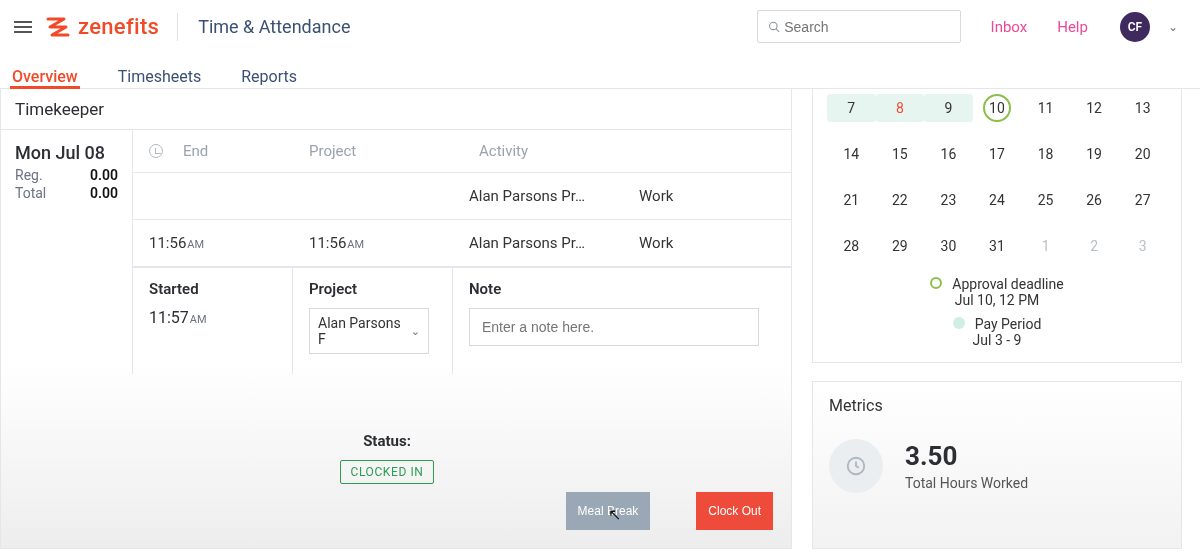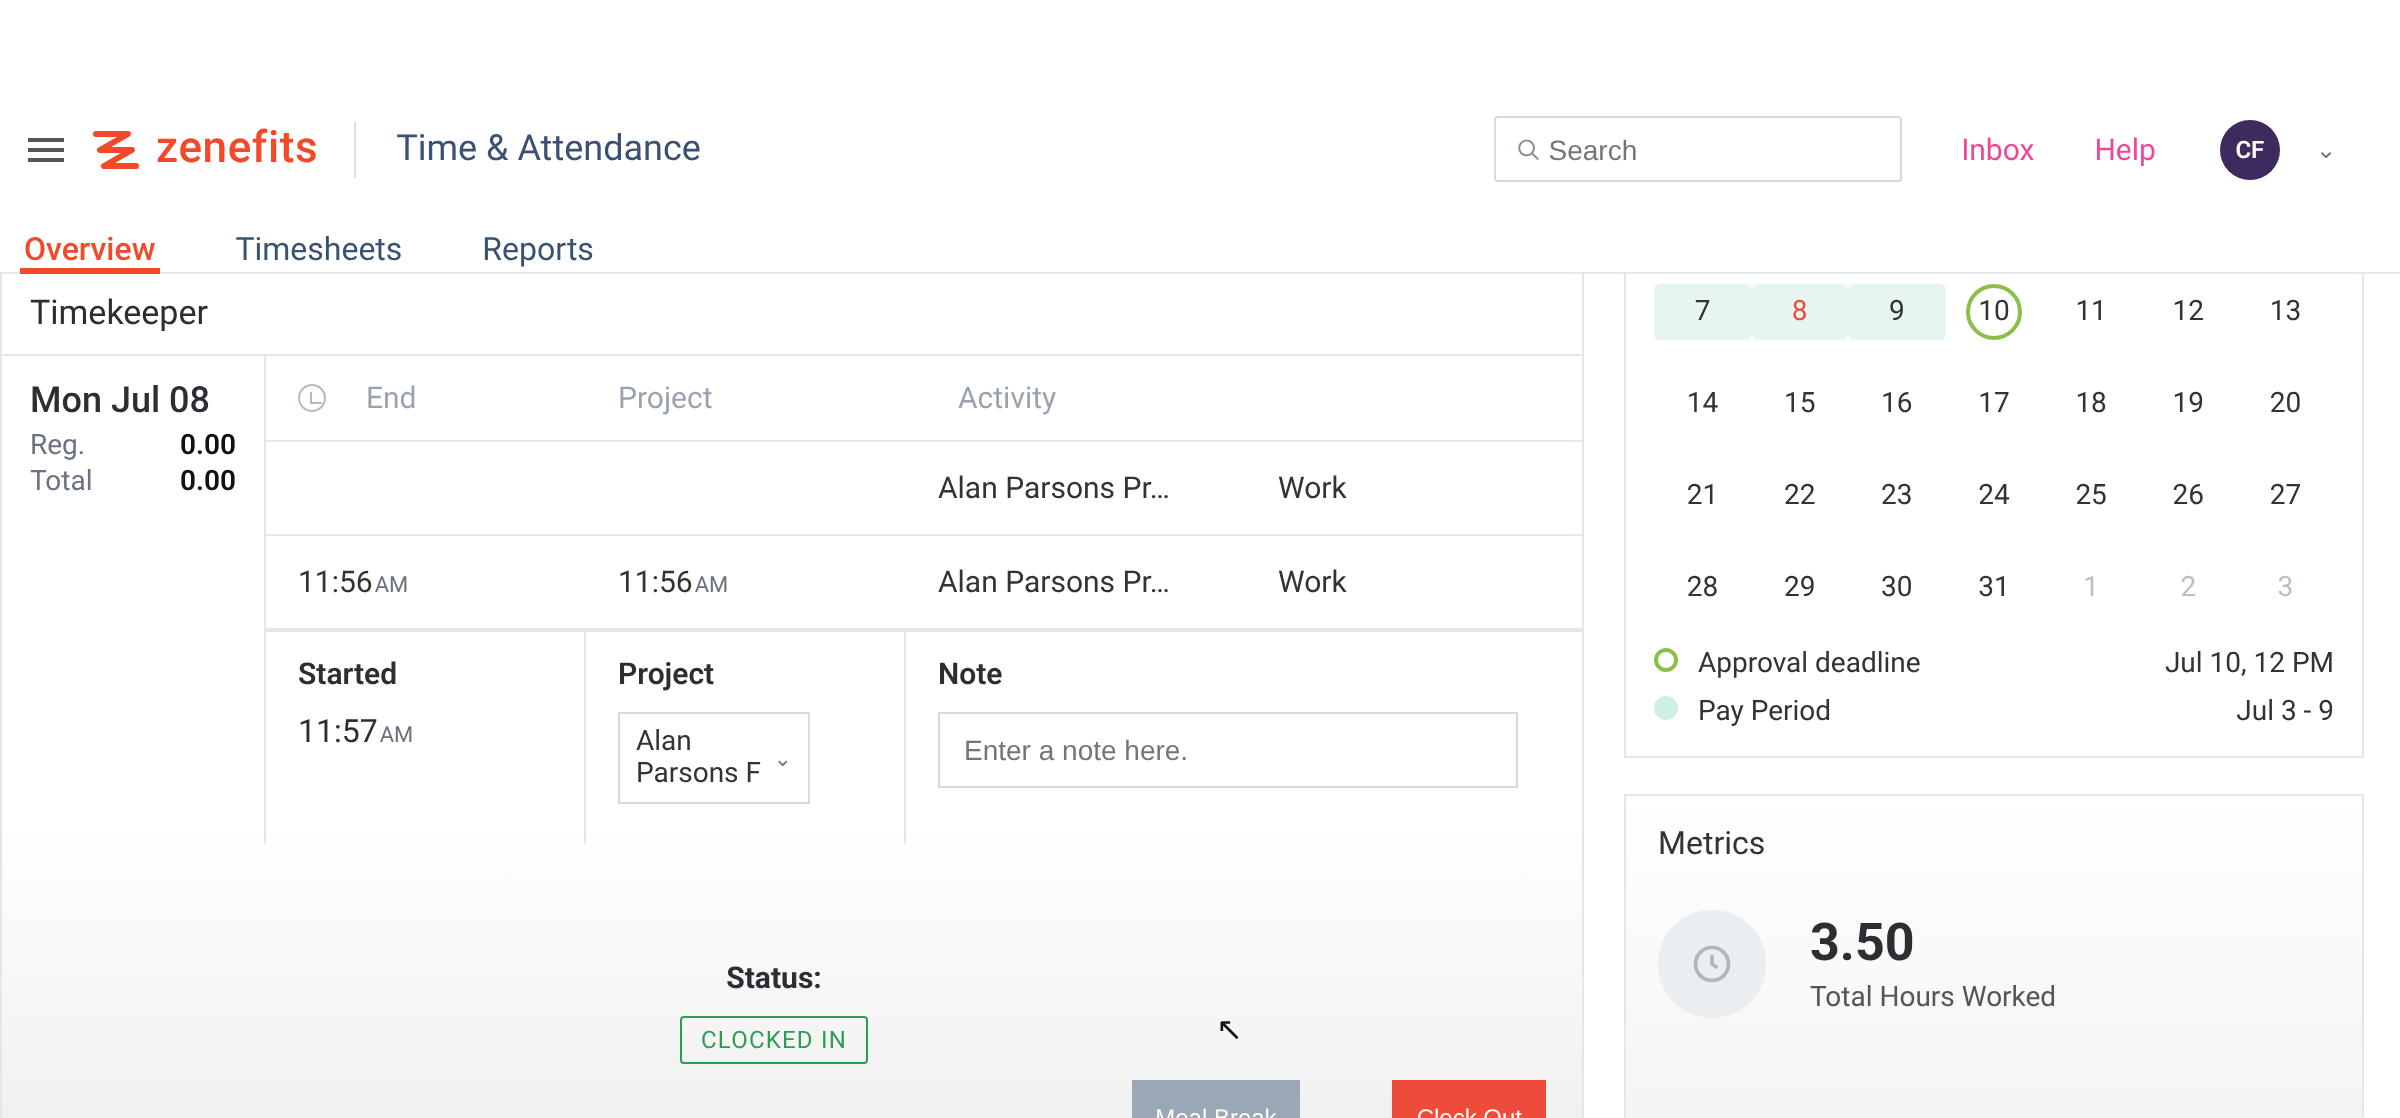--- a/index.html
+++ b/index.html
@@ -1,19 +1,19 @@
 <!DOCTYPE html>
 <html><head>
 <meta charset="utf-8">
 <style>
   * { box-sizing: border-box; margin: 0; padding: 0; }
   body { font-family: -apple-system, BlinkMacSystemFont, "Segoe UI", Roboto, Helvetica, Arial, sans-serif; background: #fff; color: #2c2e33; width: 1200px; height: 559px; overflow: hidden; }
 
   
-  .topbar { display:flex; align-items:center; padding: 10px 32px 10px 14px; gap: 14px; margin-top: 48px; }
+  .topbar { display:flex; align-items:center; padding: 10px 22px 10px 14px; gap: 14px; }
   .hamburger { width:18px; display:flex; flex-direction:column; gap:3px; cursor:pointer; }
   .hamburger span { height:2px; background:#555; display:block; }
   .logo { display:flex; align-items:center; gap:6px; }
   .logo-mark svg { display:block; }
   .logo-text { font-size:22px; font-weight:500; color:#f24a29; letter-spacing:.3px; }
   .vdiv { width:1px; height:28px; background:#e0e0e0; margin: 0 6px 0 4px; }
   .app-title { font-size:18px; color:#3b5173; }
   .spacer { flex:1; }
   .search-wrap { display:flex; align-items:center; border:1px solid #d6dade; border-radius:2px; padding:6px 10px; width:204px; color:#8b939b; }
   .search-wrap input { border:none; outline:none; font-size:14px; color:#555; width:100%; background:transparent; }
@@ -51,41 +51,41 @@
   .drow .c2 { width:160px; }
   .drow .c3 { width:170px; }
   .drow .c4 { flex:1; }
   .ampm { font-size:11px; color:#6b7280; margin-left:1px; }
 
   
   .panel { display:flex; border-top:1px solid #e3e6ea; }
   .panel .col { border-right:1px solid #e3e6ea; padding:12px 16px 20px 16px; }
   .panel .col:last-child { border-right:none; }
   .collabel { font-weight:600; font-size:15px; margin-bottom:10px; }
-  .select { border:1px solid #d6dade; padding:6px 8px; font-size:14px; color:#333; width:96px; display:flex; justify-content:space-between; align-items:center; cursor:pointer; background:#fff; }
+  .select { border:1px solid #d6dade; padding:6px 8px; font-size:14px; color:#333; width:120px; display:flex; justify-content:space-between; align-items:center; cursor:pointer; background:#fff; }
   .note-input { border:1px solid #d6dade; padding:10px 12px; width:290px; font-size:14px; color:#8b939b; background:#fff; }
 
   .status-bar { display:flex; justify-content:flex-end; align-items:center; gap:10px; padding:12px 18px 8px 0; font-size:15px;flex-direction:column; }
   .status-pill { border:1px solid #2e9d54; color:#2e9d54; padding:4px 10px; font-size:12px; letter-spacing:.6px; border-radius:2px; }
   .btnrow { display:flex; justify-content:flex-end; gap:10px; padding:0 18px 18px 0; }
   .btn { padding:12px 12px; font-size:12px; border:none; cursor:pointer; color:#fff;margin-left:36px; }
   .btn-grey { background:#9aa7b5; }
   .btn-red  { background:#ee4b3a; }
 
   
   .calendar { border:1px solid #e3e6ea; border-top:none; padding:6px 14px 14px 14px; margin-top:-1px; }
   .cal-grid { display:grid; grid-template-columns: repeat(7, 1fr); text-align:center; row-gap:18px; font-size:14px; color:#333; }
   .cal-cell { display:flex; align-items:center; justify-content:center; height:28px; }
   .cal-cell.pp { background:#e7f5f1; border-radius:3px; }
   .cal-cell.today { color:#ee4b3a; }
   .cal-cell.deadline { position:relative; }
   .cal-cell.deadline span { width:28px; height:28px; border:2px solid #8bbf4a; border-radius:50%; display:flex; align-items:center; justify-content:center; }
   .cal-cell.dim { color:#b9bfc6; }
   .legend { margin-top:16px; font-size:14px; color:#333; }
-  .legend .row { display:flex; align-items:center; justify-content:space-between; margin-top:8px; }
+  .legend .row { display:flex; align-items:center; justify-content:space-between; margin-top:8px;flex-direction:column; }
   .dot { width:12px; height:12px; border-radius:50%; display:inline-block; margin-right:10px; }
   .dot.green { border:2px solid #8bbf4a; background:#fff; }
   .dot.teal  { background:#cfeee6; }
 
   
   .metrics { border:1px solid #e3e6ea; padding:14px 16px 20px 16px; background:linear-gradient(#fff, #f2f2f2); flex:1; }
   .metrics h3 { font-weight:400; font-size:16px; color:#333; margin-bottom:24px; }
   .metric-body { display:flex; align-items:center; gap:22px; }
   .metric-icon { width:54px; height:54px; border-radius:50%; background:#ebeef1; display:flex; align-items:center; justify-content:center; color:#aeb6bf; }
   .metric-val { font-size:26px; font-weight:700; }

